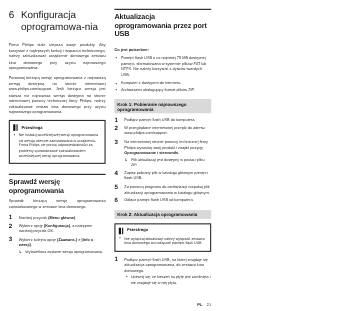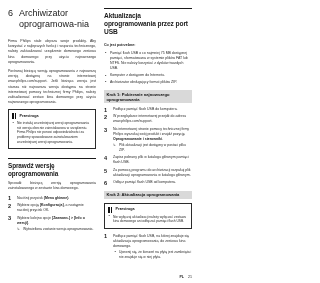--- a/index.html
+++ b/index.html
@@ -221,21 +221,21 @@
 </style>
 </head>
 <body>
 
 <div class="page">
 
   <div class="col">
 
     <div class="chapter">
       <div class="chapter-num">6</div>
-      <div class="chapter-title">Archiwizator oprogramowa-nia</div>
+      <div class="chapter-title">Konfiguracja oprogramowa-nia</div>
     </div>
 
     <p class="body">Firma Philips stale ulepsza swoje produkty. Aby korzystać z najlepszych funkcji i wsparcia technicznego, należy zaktualizować urządzenie domowego zestawu kina domowego przy użyciu najnowszego oprogramowania.</p>
     <p class="body">Porównaj bieżącą wersję oprogramowania z najnowszą wersją dostępną na stronie internetowej www.philips.com/support. Jeśli bieżąca wersja jest starsza niż najnowsza wersja dostępna na stronie internetowej pomocy technicznej firmy Philips, należy zaktualizować zestaw kina domowego przy użyciu najnowszego oprogramowania.</p>
 
     <div class="caution">
       <div class="caution-head">
         <span class="caution-icon">
             <i class="a"></i>
             <i class="b"></i>

